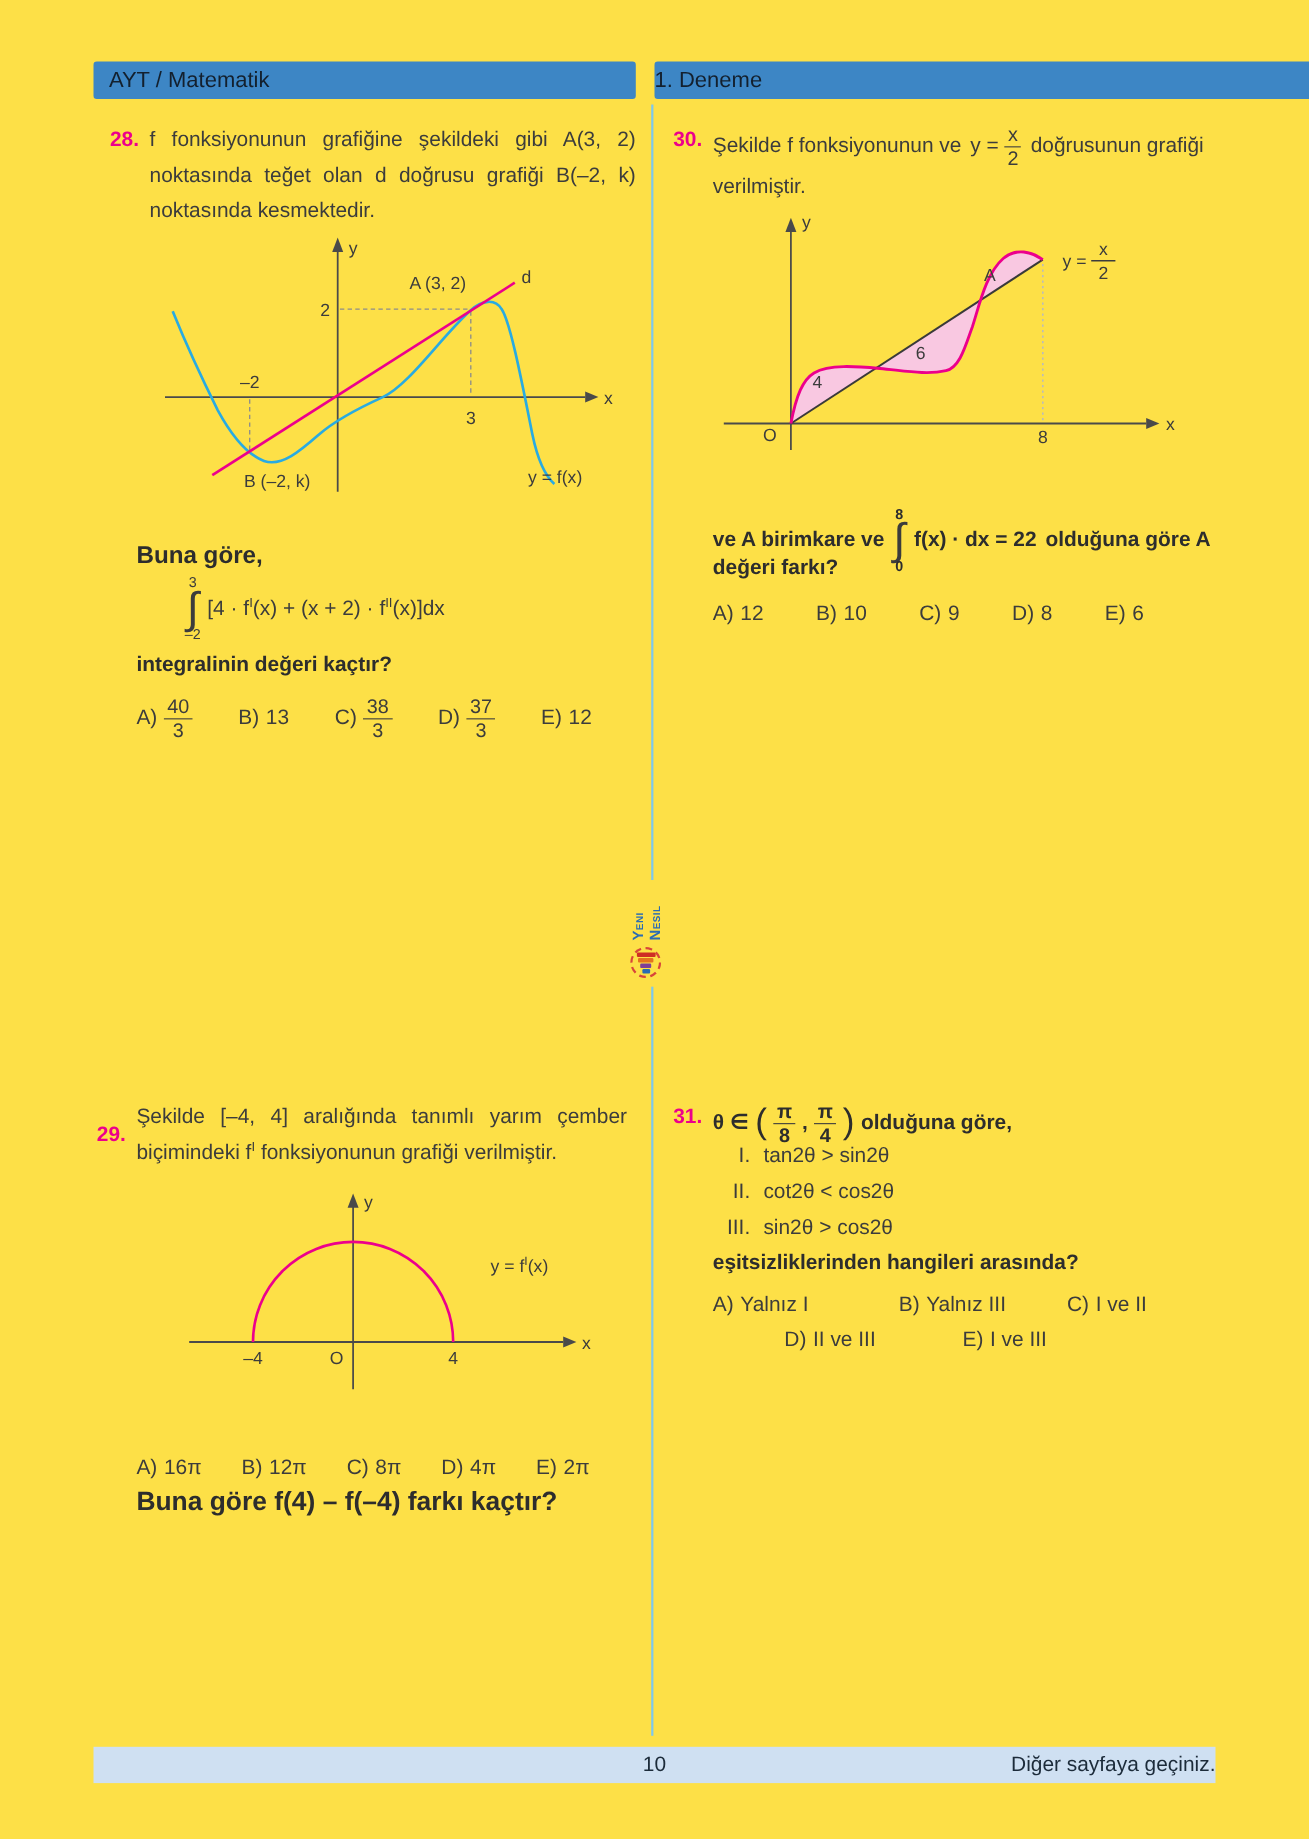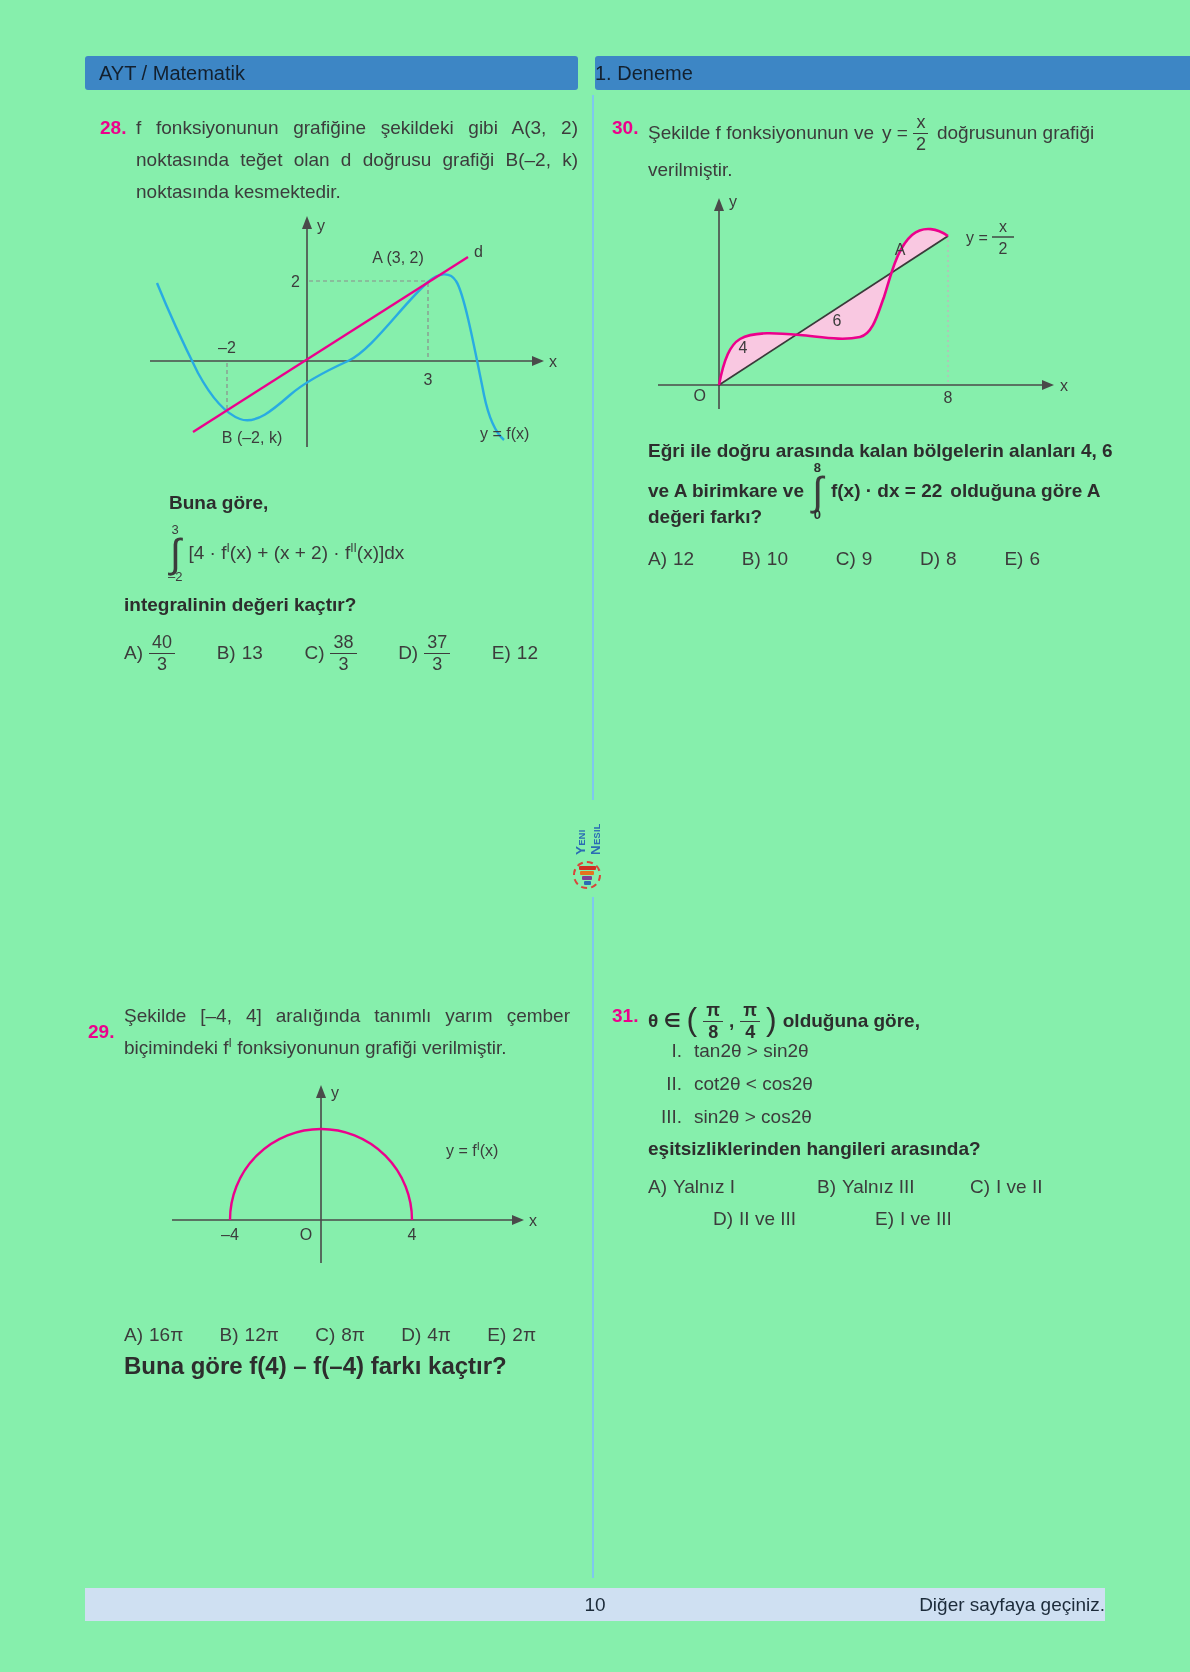--- a/index.html
+++ b/index.html
@@ -1,16 +1,16 @@
 <!DOCTYPE html>
 <html><head>
 <meta charset="utf-8">
 <style>
   html,body{margin:0;padding:0;background:#ffffff;}
-  .page{position:relative;width:1190px;height:1672px;background:#86efac;overflow:hidden;
+  .page{position:relative;width:1190px;height:1672px;background:#fde047;overflow:hidden;
         font-family:"Liberation Sans","DejaVu Sans",sans-serif;color:#3c3c3c;}
   
   .bar{position:absolute;height:34px;background:#3d86c5;border-radius:3px;
        display:flex;align-items:center;font-size:20px;color:#13202e;}
   .bar-left{left:85px;top:56px;width:493px;padding-left:14px;box-sizing:border-box;}
   .bar-right{left:595px;top:56px;width:600px;justify-content:flex-start;}
   .footer-bar{position:absolute;left:85px;top:1588px;width:1020px;height:33px;
        background:#cfe0f2;display:flex;align-items:center;font-size:19px;color:#1c2b3a;}
   .footer-page{position:absolute;left:50%;transform:translateX(-50%);}
   .footer-next{margin-left:auto;}
@@ -92,21 +92,21 @@
     <text x="409" y="162">x</text>
     <text x="334" y="52">d</text>
     <text x="258" y="58" text-anchor="middle">A (3, 2)</text>
     <text x="160" y="82" text-anchor="end">2</text>
     <text x="87" y="148" text-anchor="middle">–2</text>
     <text x="288" y="180" text-anchor="middle">3</text>
     <text x="112" y="238" text-anchor="middle">B (–2, k)</text>
     <text x="340" y="234">y = f(x)</text>
   </svg>
 
-  <div class="abs bold" style="left:124px;top:492px;font-size:19px;margin-left:45px;">Buna göre,</div>
+  <div class="abs bold" style="left:124px;top:492px;font-size:22px;">Buna göre,</div>
 
   <div class="abs int-row" style="left:168px;top:523px;">
     <span class="int-col">
       <span class="int-lim">3</span>
       <span class="int-sign">∫</span>
       <span class="int-lim">–2</span>
     </span>
     <span><span>[4 · f</span><sup>I</sup><span>(x) + (x + 2) · f</span><sup>II</sup><span>(x)]dx</span></span>
   </div>
 
@@ -229,21 +229,20 @@
     <text x="113" y="168" text-anchor="middle">4</text>
     <text x="207" y="141" text-anchor="middle">6</text>
     <text x="270" y="70" text-anchor="middle">A</text>
     <text x="318" y="218" text-anchor="middle">8</text>
     <text x="336" y="58">y =</text>
     <text x="373" y="47" text-anchor="middle">x</text>
     <line x1="362" y1="52" x2="384" y2="52" stroke="#3c3c3c" stroke-width="1.4"></line>
     <text x="373" y="69" text-anchor="middle">2</text>
   </svg>
 
-  <div class="abs bold" style="left:648px;top:440px;font-size:19px;">Eğri ile doğru arasında kalan bölgelerin alanları 4, 6</div>
 
   <div class="abs int-row" style="left:648px;top:461px;gap:8px;">
     <span class="bold">ve A birimkare ve</span>
     <span class="int-col">
       <span class="int-lim bold">8</span>
       <span class="int-sign">∫</span>
       <span class="int-lim bold">0</span>
     </span>
     <span class="bold">f(x) · dx = 22</span>
     <span class="bold">olduğuna göre A</span>

